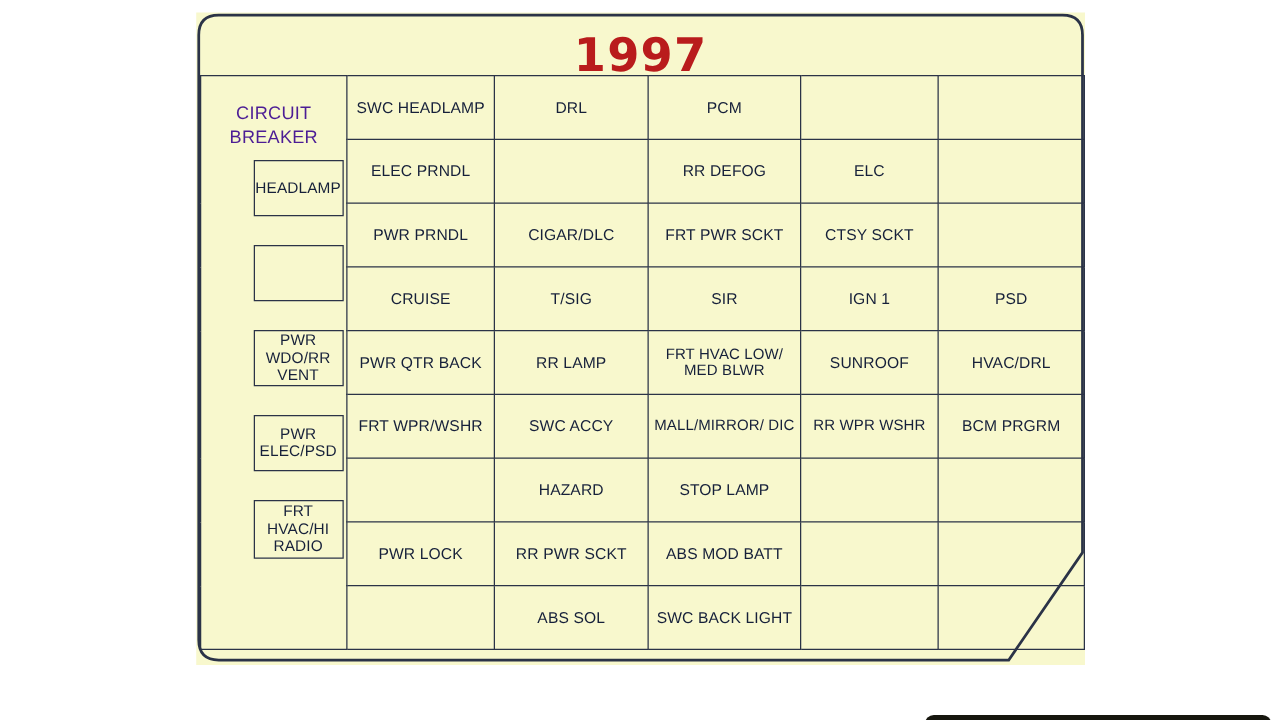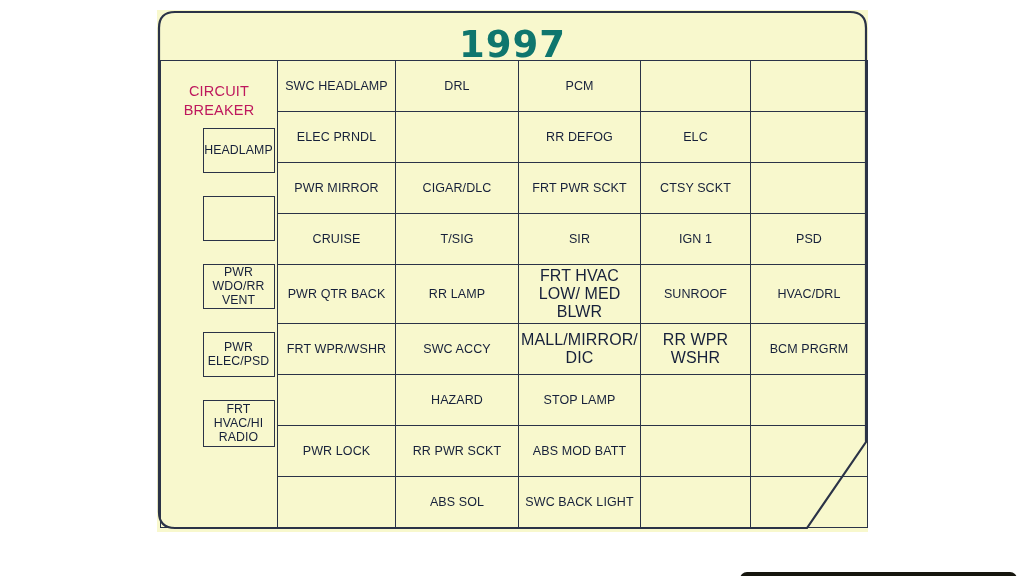--- a/index.html
+++ b/index.html
@@ -40,21 +40,21 @@
   #title {
     position: absolute;
     left: 0;
     top: 16px;
     width: 711px;
     text-align: center;
     font-family: "DejaVu Sans", sans-serif;
     font-weight: bold;
     font-size: 37px;
     letter-spacing: 1px;
-    color: #0f766e;
+    color: #b91c1c;
     line-height: 1;
   }
 
   
   #grid {
     position: absolute;
     left: 3px;          
     top: 50px;          
     width: 707px;
     border-collapse: collapse;
@@ -65,38 +65,38 @@
     padding: 2px 2px;
     text-align: center;
     vertical-align: middle;
     font-family: "Liberation Sans", sans-serif;
     font-size: 12.5px;
     color: #16203a;
     line-height: 1.12;
     height: 46px;
     letter-spacing: .1px;
   }
-  #grid td.narrow { font-size: 16px; margin-left: 40px; }
+  #grid td.narrow { font-size: 12px; margin-left: 40px; }
 
   
   td.cb-cell {
     vertical-align: top;
     padding: 0;
   }
 
   .cb-inner {
     position: relative;
     width: 100%;
     height: 100%;
     box-sizing: border-box;
   }
   .cb-title {
     text-align: center;
     font-size: 14.5px;
-    color: #be185d;
+    color: #4c1d95;
     line-height: 1.3;
     padding-top: 19px;
     letter-spacing: .2px;
   }
   .cb-boxes {
     margin-top: 8px;
     display: flex;
     flex-direction: column;
     gap: 23px;
     align-items: center;
@@ -186,21 +186,21 @@
         <td></td>
       </tr>
       <tr>
         <td>ELEC PRNDL</td>
         <td></td>
         <td>RR DEFOG</td>
         <td>ELC</td>
         <td></td>
       </tr>
       <tr>
-        <td>PWR MIRROR</td>
+        <td>PWR PRNDL</td>
         <td>CIGAR/DLC</td>
         <td>FRT PWR SCKT</td>
         <td>CTSY SCKT</td>
         <td></td>
       </tr>
       <tr>
         <td>CRUISE</td>
         <td>T/SIG</td>
         <td>SIR</td>
         <td>IGN 1</td>

